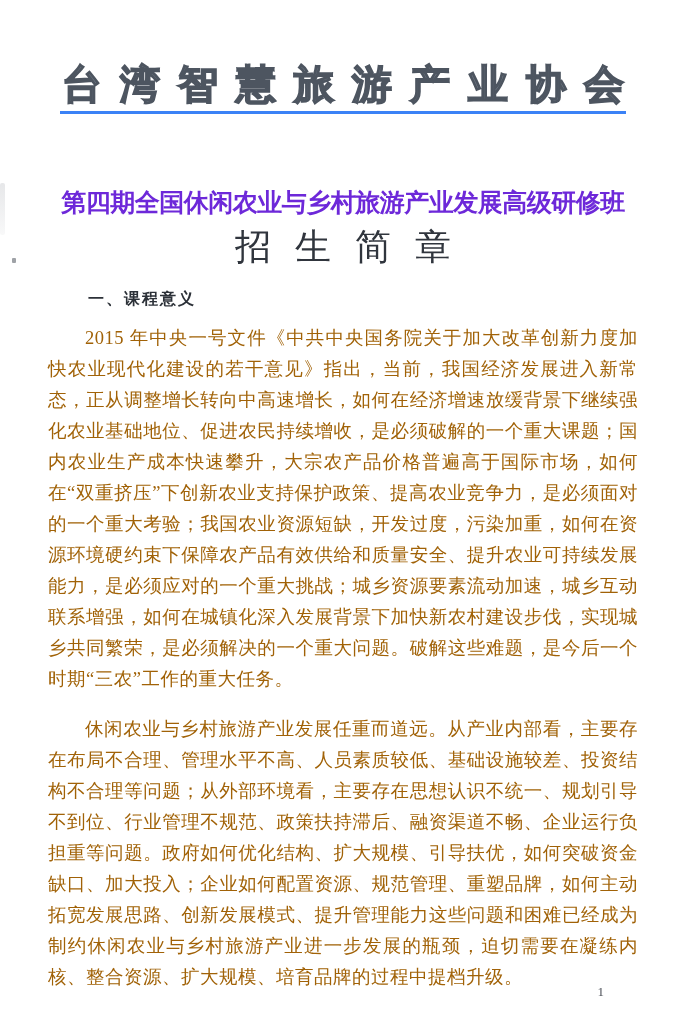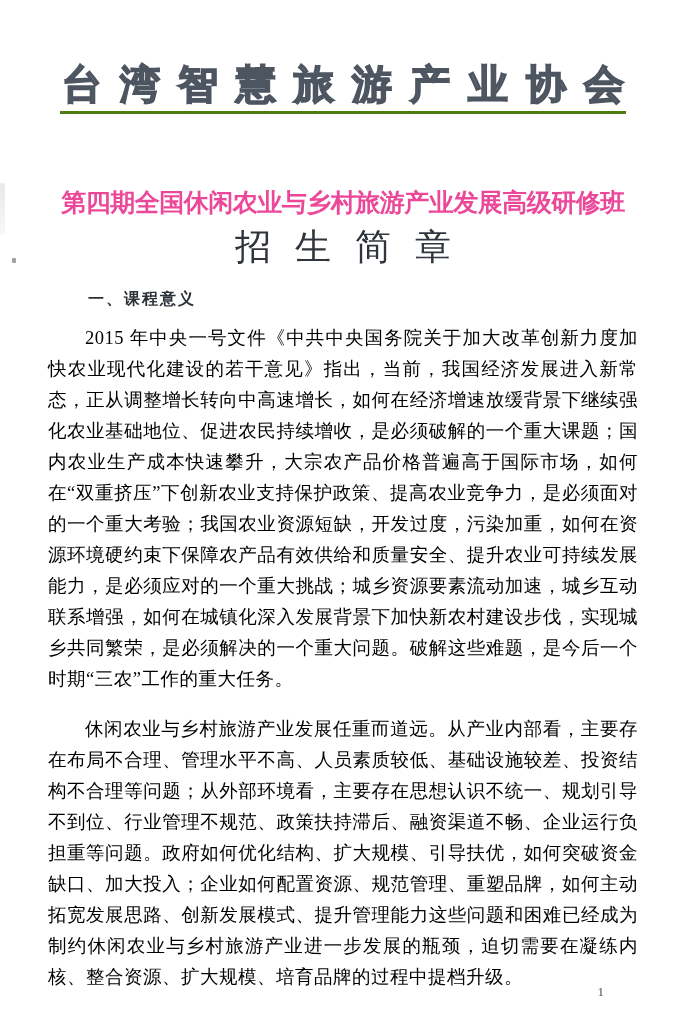--- a/index.html
+++ b/index.html
@@ -26,21 +26,21 @@
     font-weight: 900;
     font-size: 38px;
     letter-spacing: -0.5px;
     color: #454c58;
     line-height: 48px;
     white-space: nowrap;
   }
   .org-line2-wrap {
     margin: 14px auto 0 auto;
     width: 566px;
-    border-bottom: 3px solid #4d7c0f;
+    border-bottom: 3px solid #3b82f6;
     padding-bottom: 5px;
   }
   .org-line2 {
     font-family: "Liberation Sans", sans-serif;
     font-weight: 900;
     font-size: 40px;
     letter-spacing: 18px;
     margin-right: -18px;
     color: #7b8491;
     -webkit-text-stroke: 1.5px #4d5560;
@@ -48,21 +48,21 @@
     white-space: nowrap;
   }
   
   .course-title {
     margin-top: 70px;
     text-align: center;
     font-family: "Liberation Sans", sans-serif;
     font-weight: 900;
     font-size: 25px;
     letter-spacing: -0.5px;
-    color: #ec4899;
+    color: #6d28d9;
     line-height: 36px;
     white-space: nowrap;
   }
   .doc-title {
     margin-top: 4px;
     text-align: center;
     font-family: "Liberation Sans", sans-serif;
     font-weight: 400;
     font-size: 36px;
     letter-spacing: 24px;
@@ -83,21 +83,21 @@
     line-height: 30px;
     letter-spacing: 2px;
   }
   .para {
     margin-top: 9px;
     font-size: 18.5px;
     line-height: 31px;
     letter-spacing: 0.5px;
     text-align: justify;
     text-indent: 2em;
-    color: #000000;
+    color: #a16207;
   }
   .para + .para {
     margin-top: 14px;
   }
   
   .page-number {
     position: absolute;
     right: 82px;
     bottom: 36px;
     font-size: 13px;

